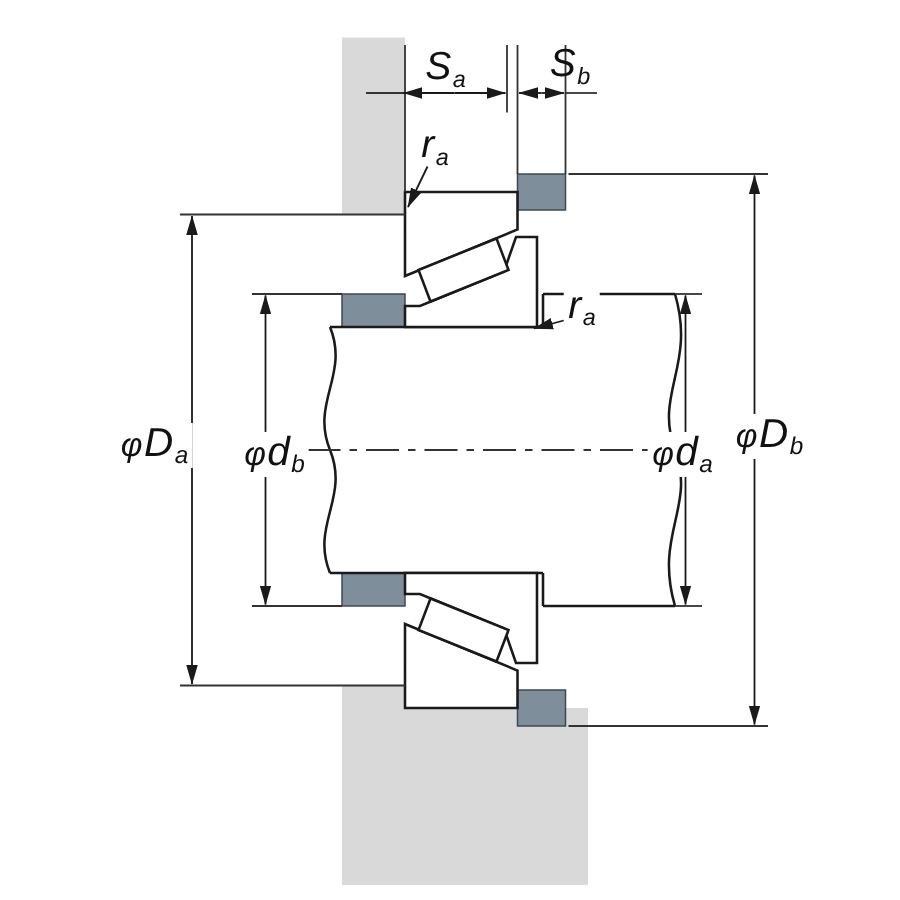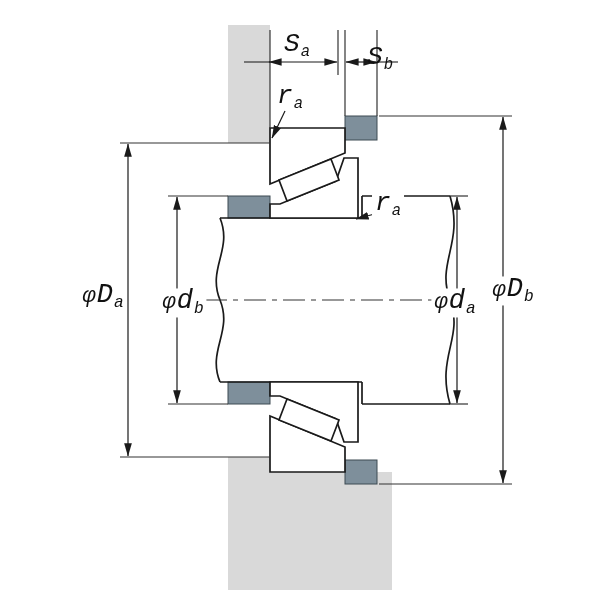--- a/index.html
+++ b/index.html
@@ -1,18 +1,18 @@
 <!DOCTYPE html>
 <html><head>
 <meta charset="utf-8">
 <style>
   html,body{margin:0;padding:0;background:#ffffff;}
   .stage{
     position:relative;width:600px;height:595px;background:#ffffff;
-    font-family:Liberation Mono, monospace;overflow:hidden;text-align:right;
+    font-family:Liberation Sans, sans-serif;overflow:hidden;text-align:right;
   }
   .stage svg{position:absolute;left:0;top:0;}
   .lbl{
     position:absolute;transform:translate(-50%,-50%);
     font-style:italic;color:#111;white-space:nowrap;line-height:1;
   }
   .lbl .sub{font-size:0.60em;vertical-align:-0.30em;margin-left:1px;}
   .lbl .phi{font-size:0.82em;margin-right:1px;}
   .big{font-size:27px;}
   .mid{font-size:26px;}
@@ -95,21 +95,21 @@
     <line x1="361" y1="62" x2="376" y2="62" marker-end="url(#arr)"></line>
     <line x1="285" y1="111" x2="272" y2="138" marker-end="url(#arr)"></line>
     <line x1="382" y1="212" x2="356" y2="219" marker-end="url(#arr)"></line>
   </g>
 </svg>
 
 <div class="lbl mid" style="left:297px;top:46px;">
   <span>S</span><span class="sub">a</span>
 </div>
 
-<div class="lbl mid" style="left:380px;top:59px;">
+<div class="lbl mid" style="left:380px;top:44px;">
   <span>S</span><span class="sub">b</span>
 </div>
 
 <div class="lbl mid" style="left:290px;top:98px;">
   <span>r</span><span class="sub">a</span>
 </div>
 
 <div class="lbl mid bg" style="left:388px;top:205px;">
   <span>r</span><span class="sub">a</span>
 </div>

